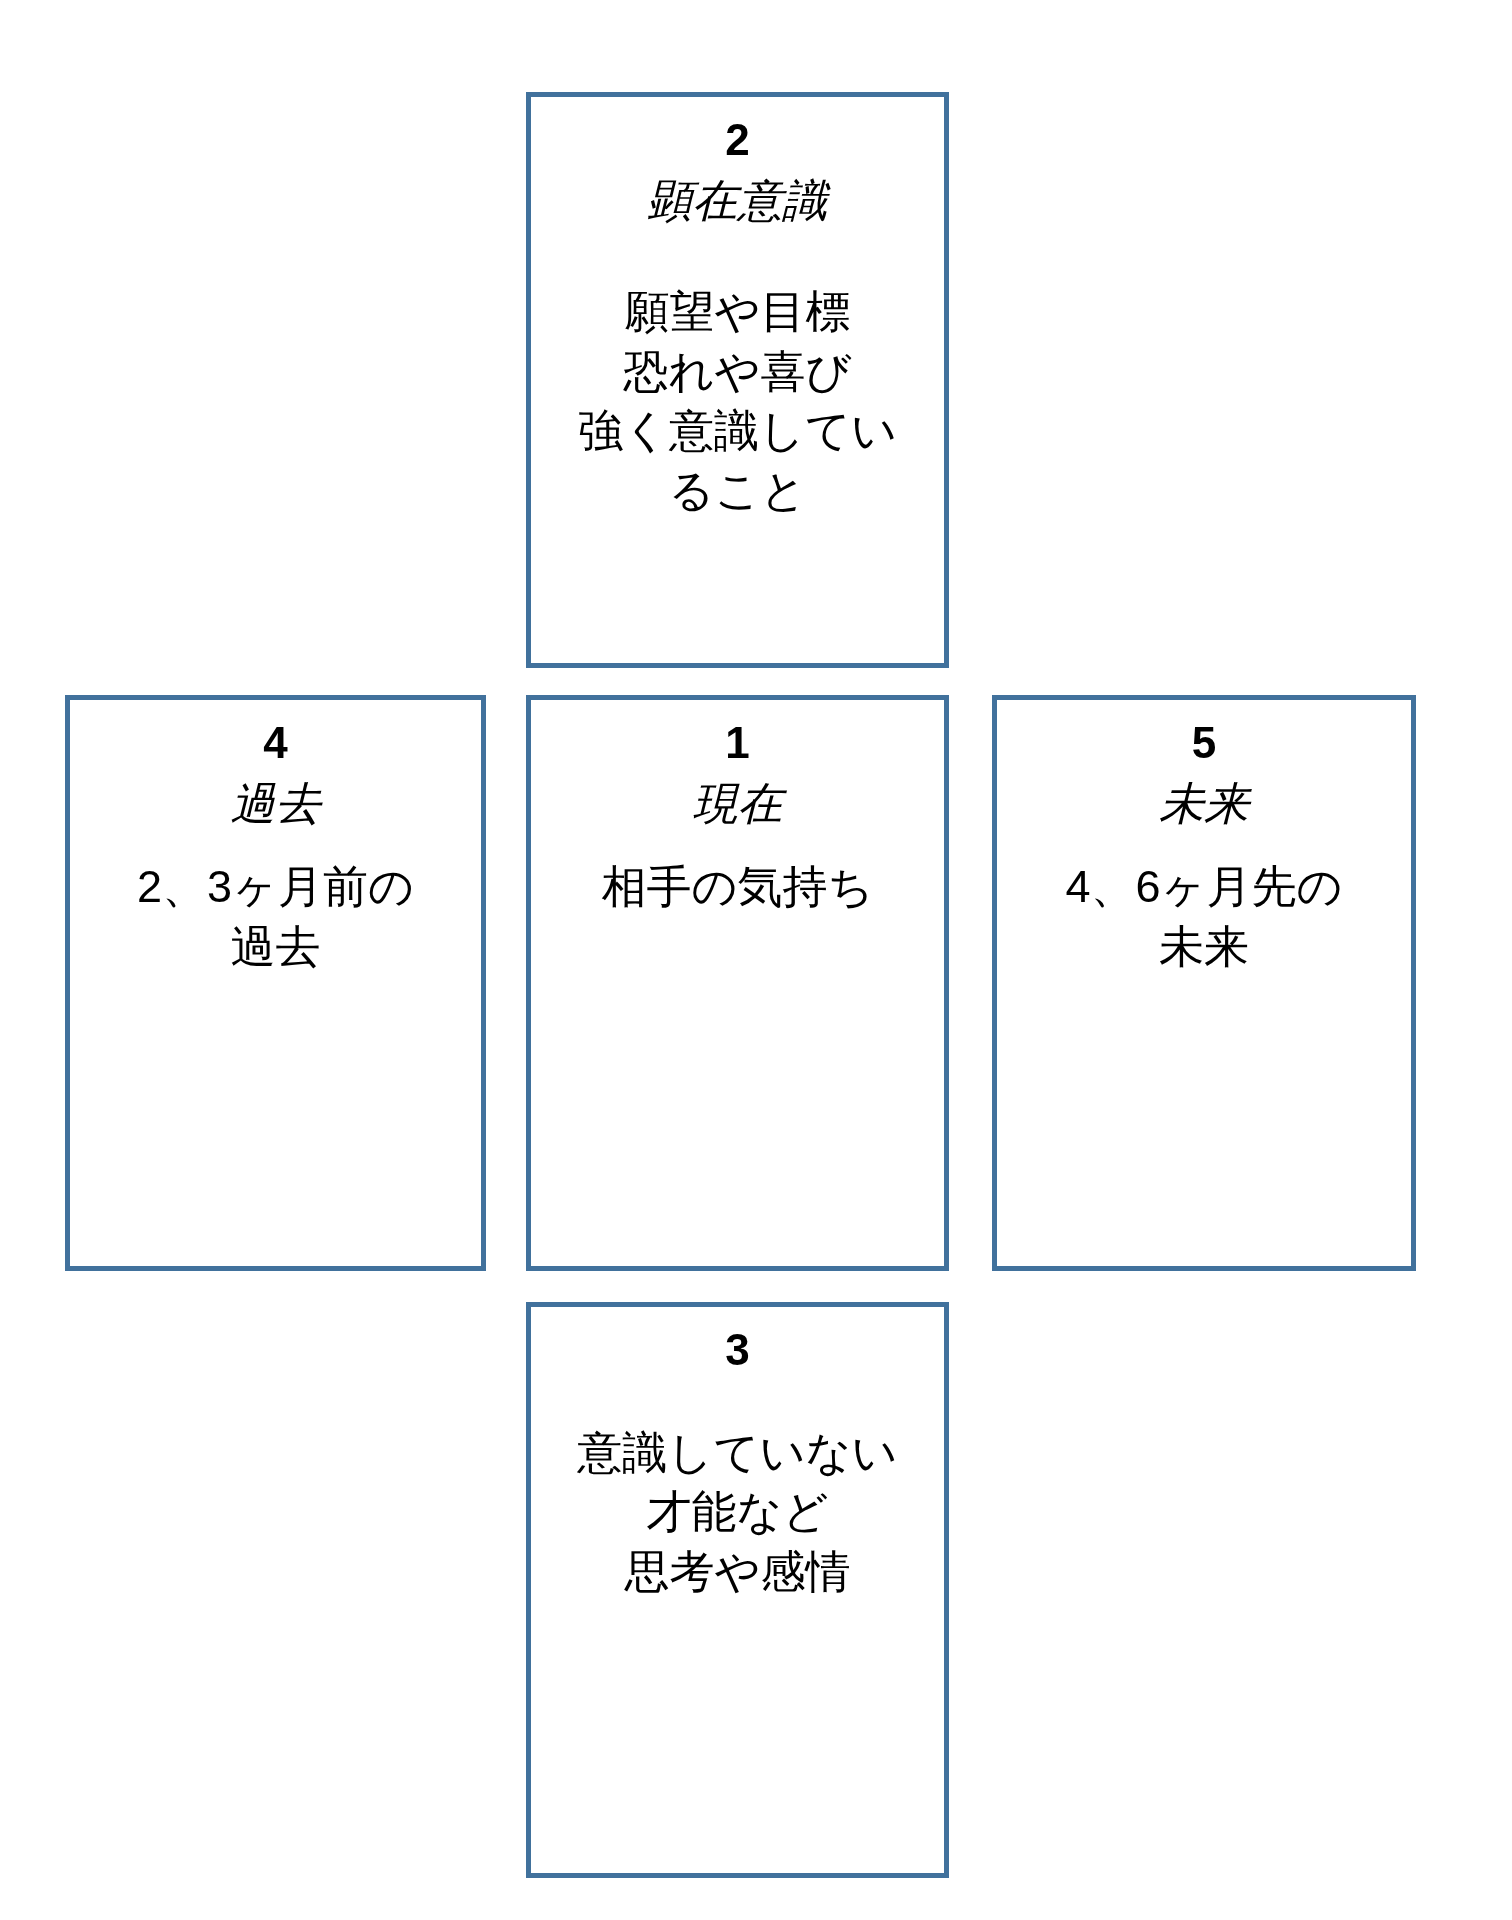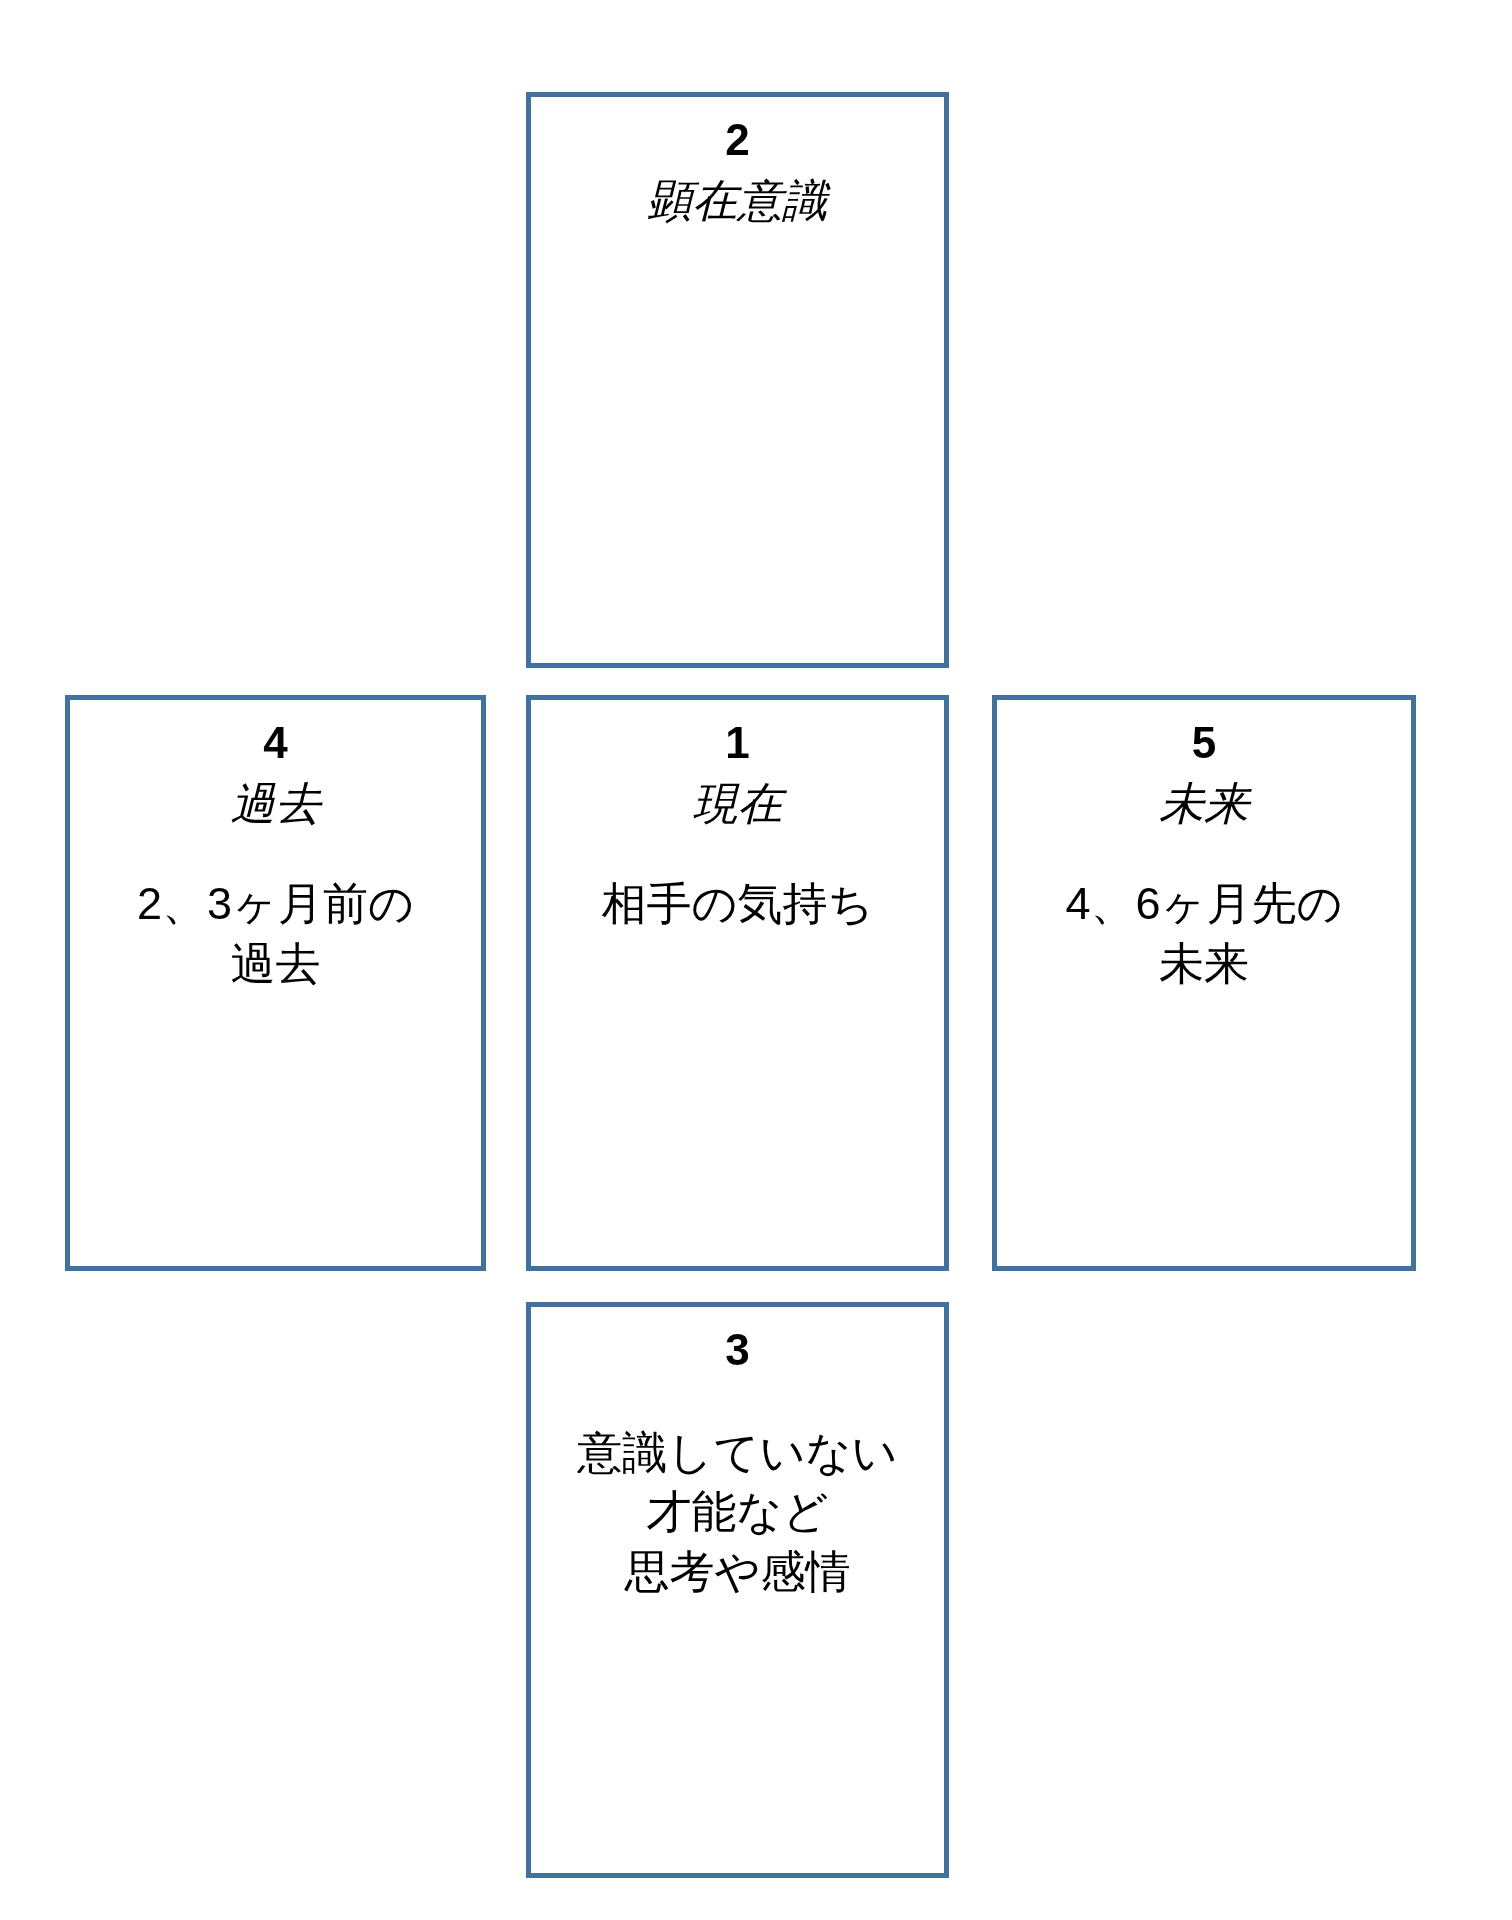--- a/index.html
+++ b/index.html
@@ -79,31 +79,37 @@
   #card-3 .card-body   { margin-top: 44px; }
 
   #card-1 .card-number,
   #card-4 .card-number,
   #card-5 .card-number { margin-top: 14px; }
   #card-1 .card-title,
   #card-4 .card-title,
   #card-5 .card-title  { margin-top: 2px; }
   #card-1 .card-body,
   #card-4 .card-body,
-  #card-5 .card-body   { margin-top: 41px; }
+  #card-5 .card-body   { margin-top: 24px; }
 </style>
 </head>
 <body style="background: rgb(255, 255, 255);">
 
 <div id="spread-board">
 
   <div class="card" id="card-2" style="border-color: rgb(65, 113, 156); background: rgb(255, 255, 255); color: rgb(0, 0, 0);">
     <div class="card-number">2</div>
     <div class="card-title">
       <span class="title-line">顕在意識</span>
+    </div>
+    <div class="card-body">
+      <span class="body-line">願望や目標</span>
+      <span class="body-line">恐れや喜び</span>
+      <span class="body-line">強く意識してい</span>
+      <span class="body-line">ること</span>
     </div>
   </div>
 
   <div class="card" id="card-4" style="border-color: rgb(65, 113, 156); background: rgb(255, 255, 255); color: rgb(0, 0, 0);">
     <div class="card-number">4</div>
     <div class="card-title">
       <span class="title-line">過去</span>
     </div>
     <div class="card-body">
       <span class="body-line">2、3ヶ月前の</span>

